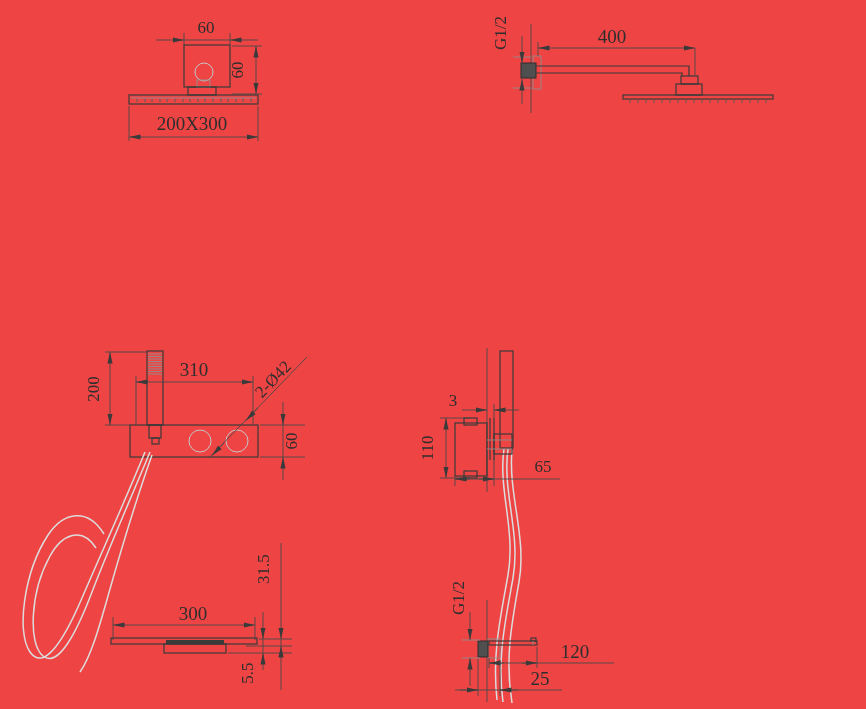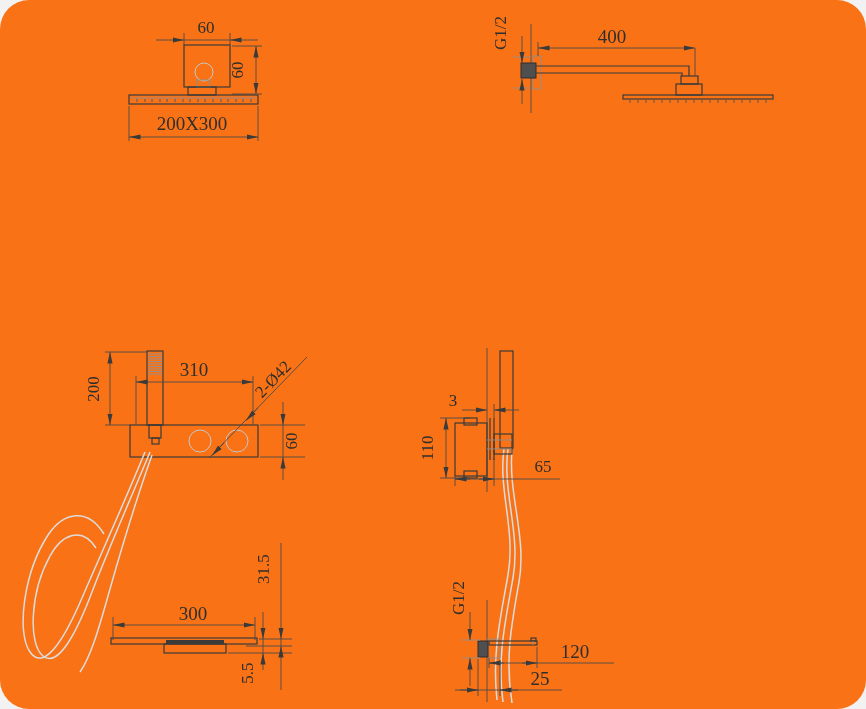--- a/index.html
+++ b/index.html
@@ -1,17 +1,17 @@
 <!DOCTYPE html>
 <html><head>
 <meta charset="utf-8">
 <style>
   html,body{margin:0;padding:0;background:#f2f2f2;}
-  .canvas{position:relative;width:866px;height:709px;background:#f97316;overflow:hidden;
-          font-family:"Liberation Serif", serif;border-radius:29px;}
+  .canvas{position:relative;width:866px;height:709px;background:#ef4444;overflow:hidden;
+          font-family:"Liberation Serif", serif;}
   svg{display:block}
   .geo{stroke:#3a3a3a;stroke-width:1.2;fill:none;}
   .geo-thin{stroke:#8f8f8f;stroke-width:0.9;fill:none;}
   .dim{stroke:#4a4a4a;stroke-width:0.9;fill:none;}
   .faint{stroke:#c6c6c6;stroke-width:1;fill:none;}
   .hose{stroke:#dcdcdc;stroke-width:1.5;fill:none;}
   .dark-fill{fill:#4f4f4f;stroke:#2e2e2e;stroke-width:1;}
   .slot{fill:#3a3a3a;stroke:none;}
   .teeth{stroke:#5a5a5a;stroke-width:1;fill:none;}
   .dimtext{font-family:"Liberation Serif", serif;font-size:17px;fill:#2e2e2e;}

